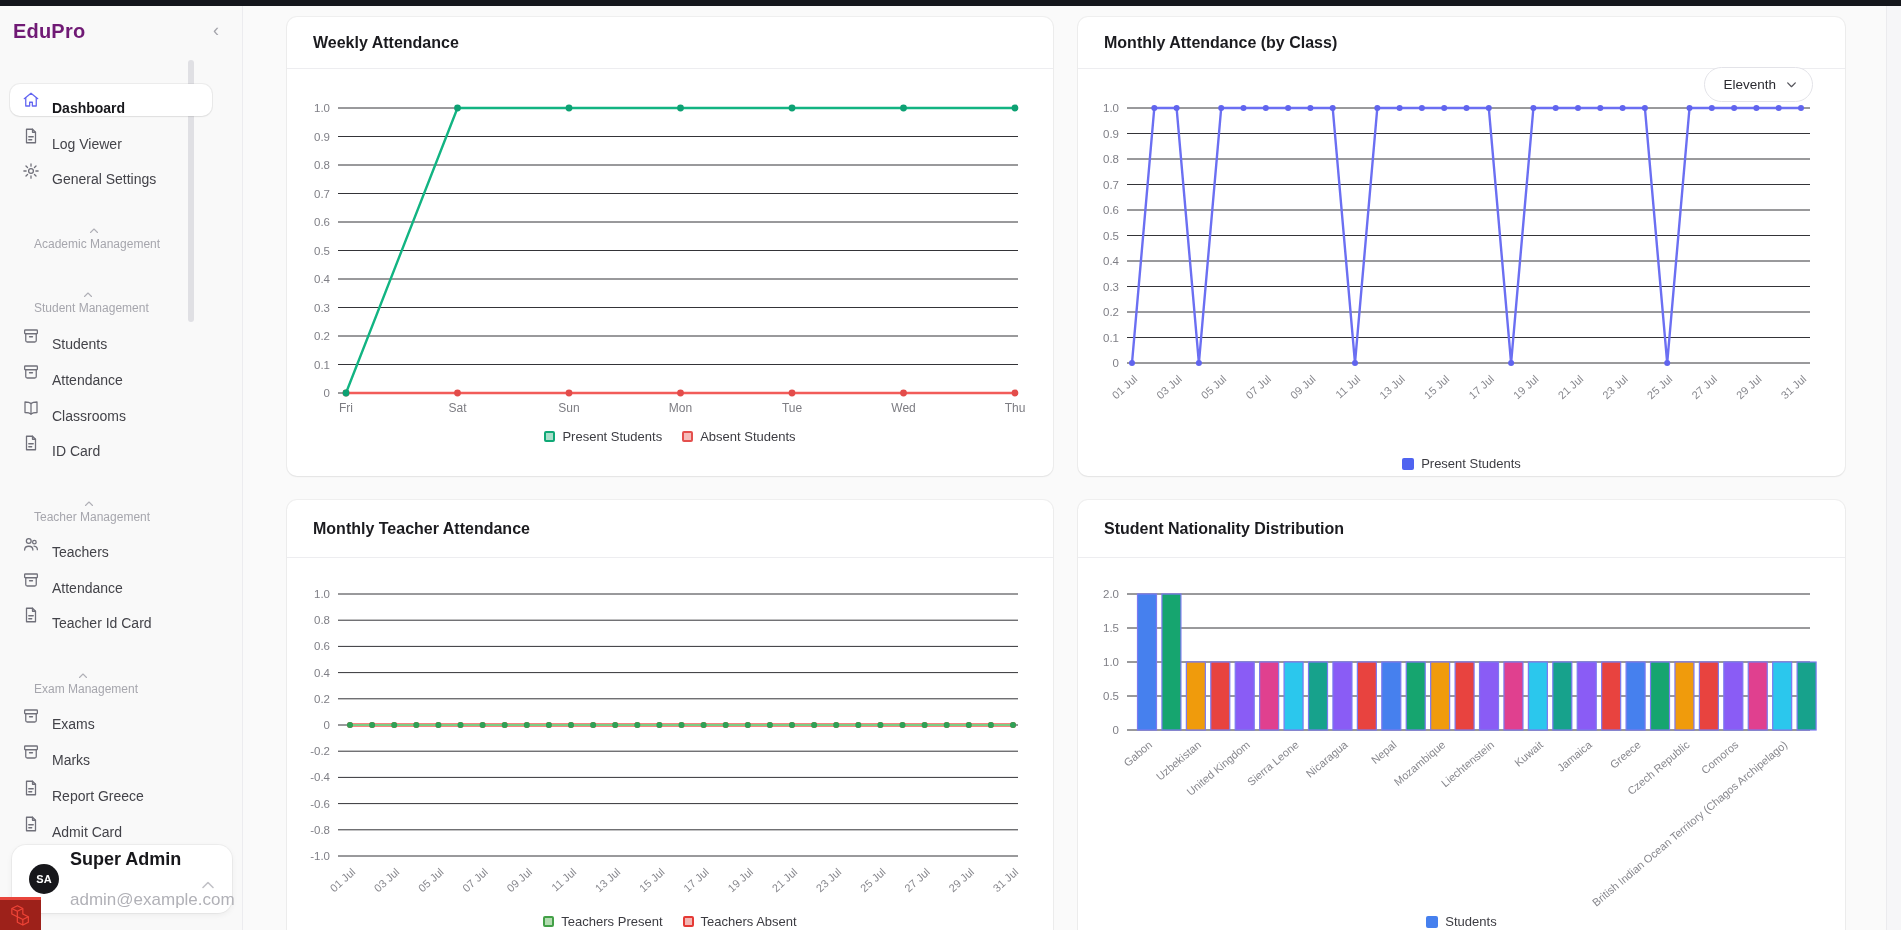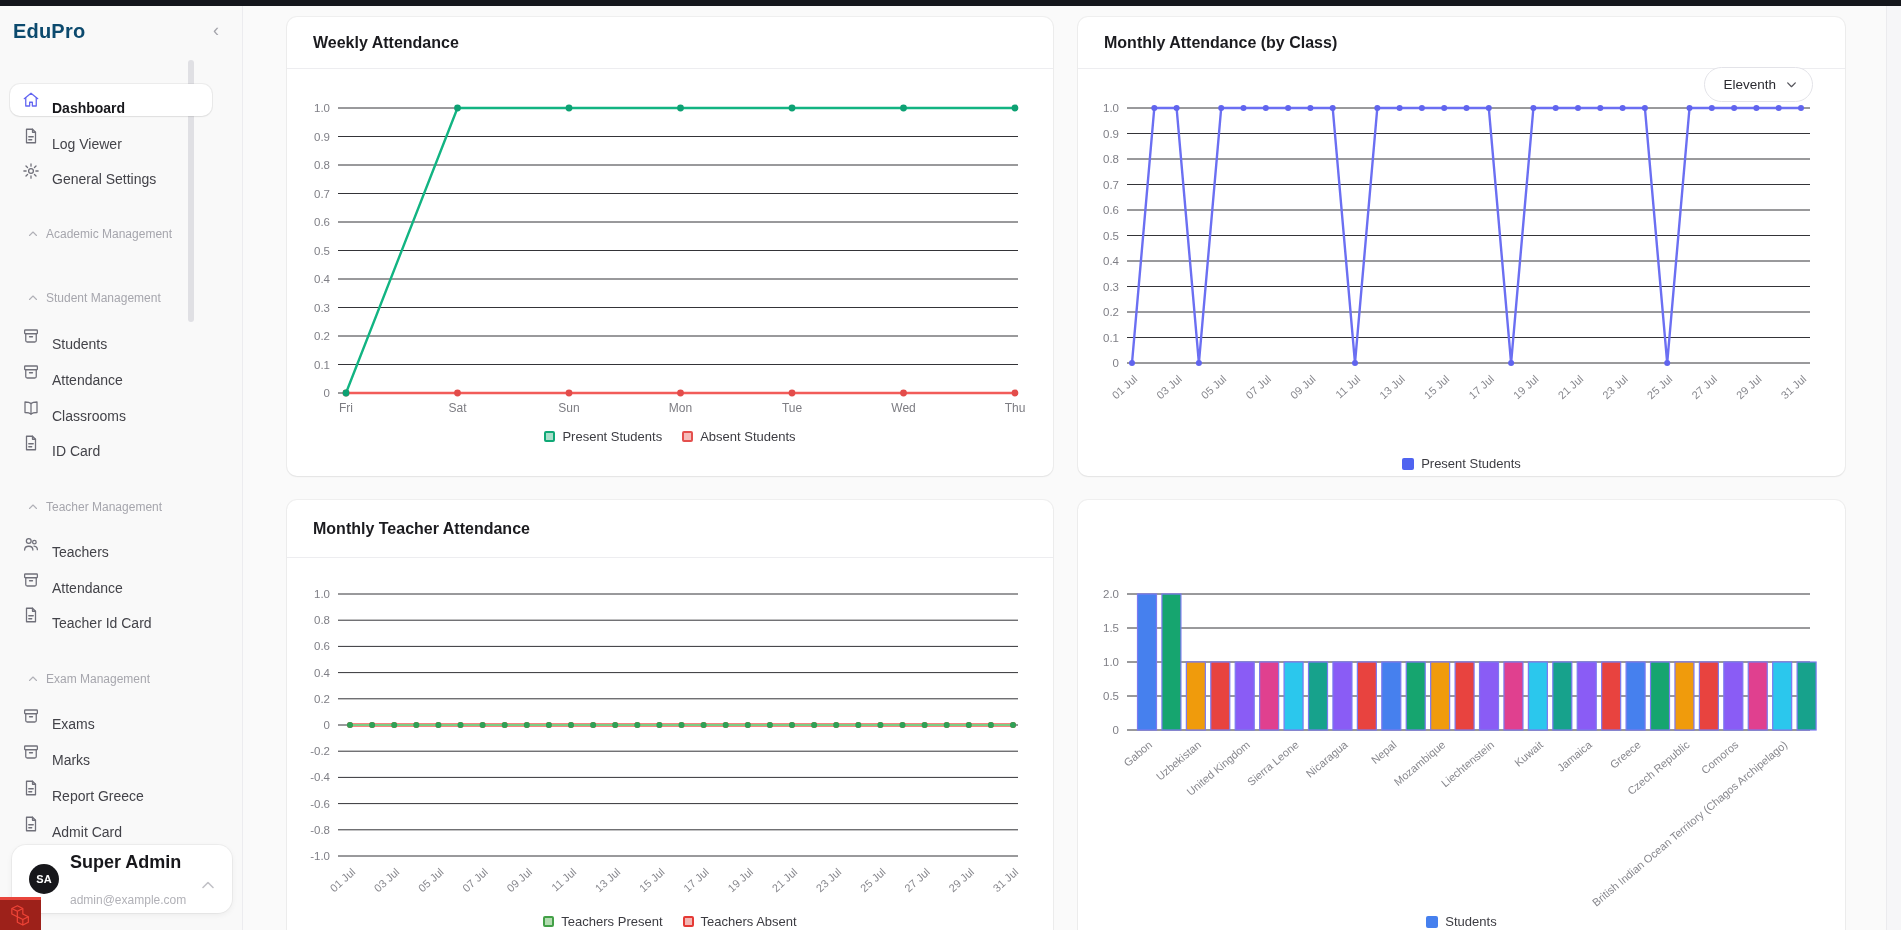--- a/index.html
+++ b/index.html
@@ -2,41 +2,41 @@
 <html><head>
 <meta charset="utf-8">
 <style>
   * { margin:0; padding:0; box-sizing:border-box; }
   html,body { width:1901px; height:930px; overflow:hidden; background:#fff;
     font-family:"Liberation Sans","DejaVu Sans",sans-serif; }
   .topbar { position:absolute; left:0; top:0; width:1901px; height:6px; background:#14161c; z-index:50; }
 
   
   .sidebar { position:absolute; left:0; top:6px; width:243px; height:924px; background:#f9f9f9; border-right:1px solid #ececef; }
-  .logo { position:absolute; left:13px; top:14px; font-size:20px; font-weight:700; color:#0c4a6e; letter-spacing:.2px;text-align:center; }
+  .logo { position:absolute; left:13px; top:14px; font-size:20px; font-weight:700; color:#701a75; letter-spacing:.2px;text-align:center; }
   .collapse-btn { position:absolute; left:205px; top:14px; width:22px; height:22px; color:#a4a4ab; font-size:18px; line-height:20px; text-align:center; cursor:pointer; }
   .nav-scrollbar { position:absolute; left:188px; top:54px; width:6px; height:262px; background:#e0e0e4; border-radius:3px; }
   .nav-item { position:absolute; left:10px; width:202px; height:32px; display:flex; align-items:center; border-radius:10px; cursor:pointer; }
   .nav-item .nav-ic { width:18px; height:18px; margin-left:12px; color:#70707a; flex:none; }
   .nav-item .nav-lb { margin-left:12px; font-size:14px; color:#434349; white-space:nowrap;margin-top:16px; }
   .nav-item.active { background:#fff; box-shadow:0 0 0 1px rgba(0,0,0,.05), 0 1px 2px rgba(0,0,0,.06); }
   .nav-item.active .nav-ic { color:#6366f1; }
   .nav-item.active .nav-lb { color:#17171b; font-weight:600; }
-  .nav-hdr { position:absolute; left:27px; height:18px; display:flex; align-items:center; cursor:pointer; }
+  .nav-hdr { position:absolute; left:27px; height:18px; display:flex; align-items:center; cursor:pointer;flex-direction:column; }
   .nav-hdr .hdr-ic { width:12px; height:12px; color:#b0b0b7; }
   .nav-hdr .hdr-lb { margin-left:7px; font-size:12px; color:#a6a6ad; white-space:nowrap; }
   .nav-ic svg, .hdr-ic svg { width:100%; height:100%; display:block; }
 
   .user-card { position:absolute; left:12px; top:839px; width:220px; height:68px; background:#fff; border-radius:14px;
     box-shadow:0 0 0 1px rgba(0,0,0,.04), 0 2px 6px rgba(0,0,0,.06); display:flex; align-items:center; cursor:pointer; }
   .avatar { width:30px; height:30px; border-radius:50%; background:#17171b; color:#fff; font-size:11px; font-weight:700;
     display:flex; align-items:center; justify-content:center; margin-left:17px; flex:none; }
   .user-meta { margin-left:11px; min-width:0; }
   .user-name { font-size:18px; font-weight:700; color:#17171b; }
-  .user-email { font-size:12px; color:#b1b1b7; margin-top:20px; }
+  .user-email { font-size:17px; color:#b1b1b7; margin-top:20px; }
   .user-caret { position:absolute; right:18px; top:30px; width:12px; height:8px; color:#c2c2c7; }
   .laravel-badge { position:absolute; left:0; top:891px; width:41px; height:33px; background:#9d211a; border-top:3px solid #e8453c;
     display:flex; align-items:center; justify-content:center; cursor:pointer; z-index:60; }
 
   
   .main { position:absolute; left:243px; top:6px; width:1658px; height:924px; background:#fafafa; }
   .card { position:absolute; background:#fff; border-radius:10px;
     box-shadow:0 0 0 1px rgba(0,0,0,.045), 0 1px 2px rgba(0,0,0,.05); overflow:hidden; }
   #card-0 { left:44px; top:11px;  width:766px; height:459px; }
   #card-1 { left:835px; top:11px; width:767px; height:459px; }
@@ -549,20 +549,23 @@
           <span class="leg-lb">Teachers Present</span>
         </div>
         <div class="leg-item">
           <span class="leg-sw-outl" style="border-color: rgb(229, 57, 53); background: rgb(243, 182, 179);"></span>
           <span class="leg-lb">Teachers Absent</span>
         </div>
       </div>
   </section>
 
   <section class="card" id="card-3">
+    <div class="card-hd">
+      <span class="card-title">Student Nationality Distribution</span>
+    </div>
     <div class="chart-wrap">
         <svg width="767" height="392" viewBox="0 0 767 392">
           <line x1="49" y1="36" x2="732" y2="36" stroke="#343438" stroke-width="1"></line>
           <text x="41" y="40" text-anchor="end" font-size="11.5" fill="#7f7f86">2.0</text>
           <line x1="49" y1="70" x2="732" y2="70" stroke="#343438" stroke-width="1"></line>
           <text x="41" y="74" text-anchor="end" font-size="11.5" fill="#7f7f86">1.5</text>
           <line x1="49" y1="104" x2="732" y2="104" stroke="#343438" stroke-width="1"></line>
           <text x="41" y="108" text-anchor="end" font-size="11.5" fill="#7f7f86">1.0</text>
           <line x1="49" y1="138" x2="732" y2="138" stroke="#343438" stroke-width="1"></line>
           <text x="41" y="142" text-anchor="end" font-size="11.5" fill="#7f7f86">0.5</text>

